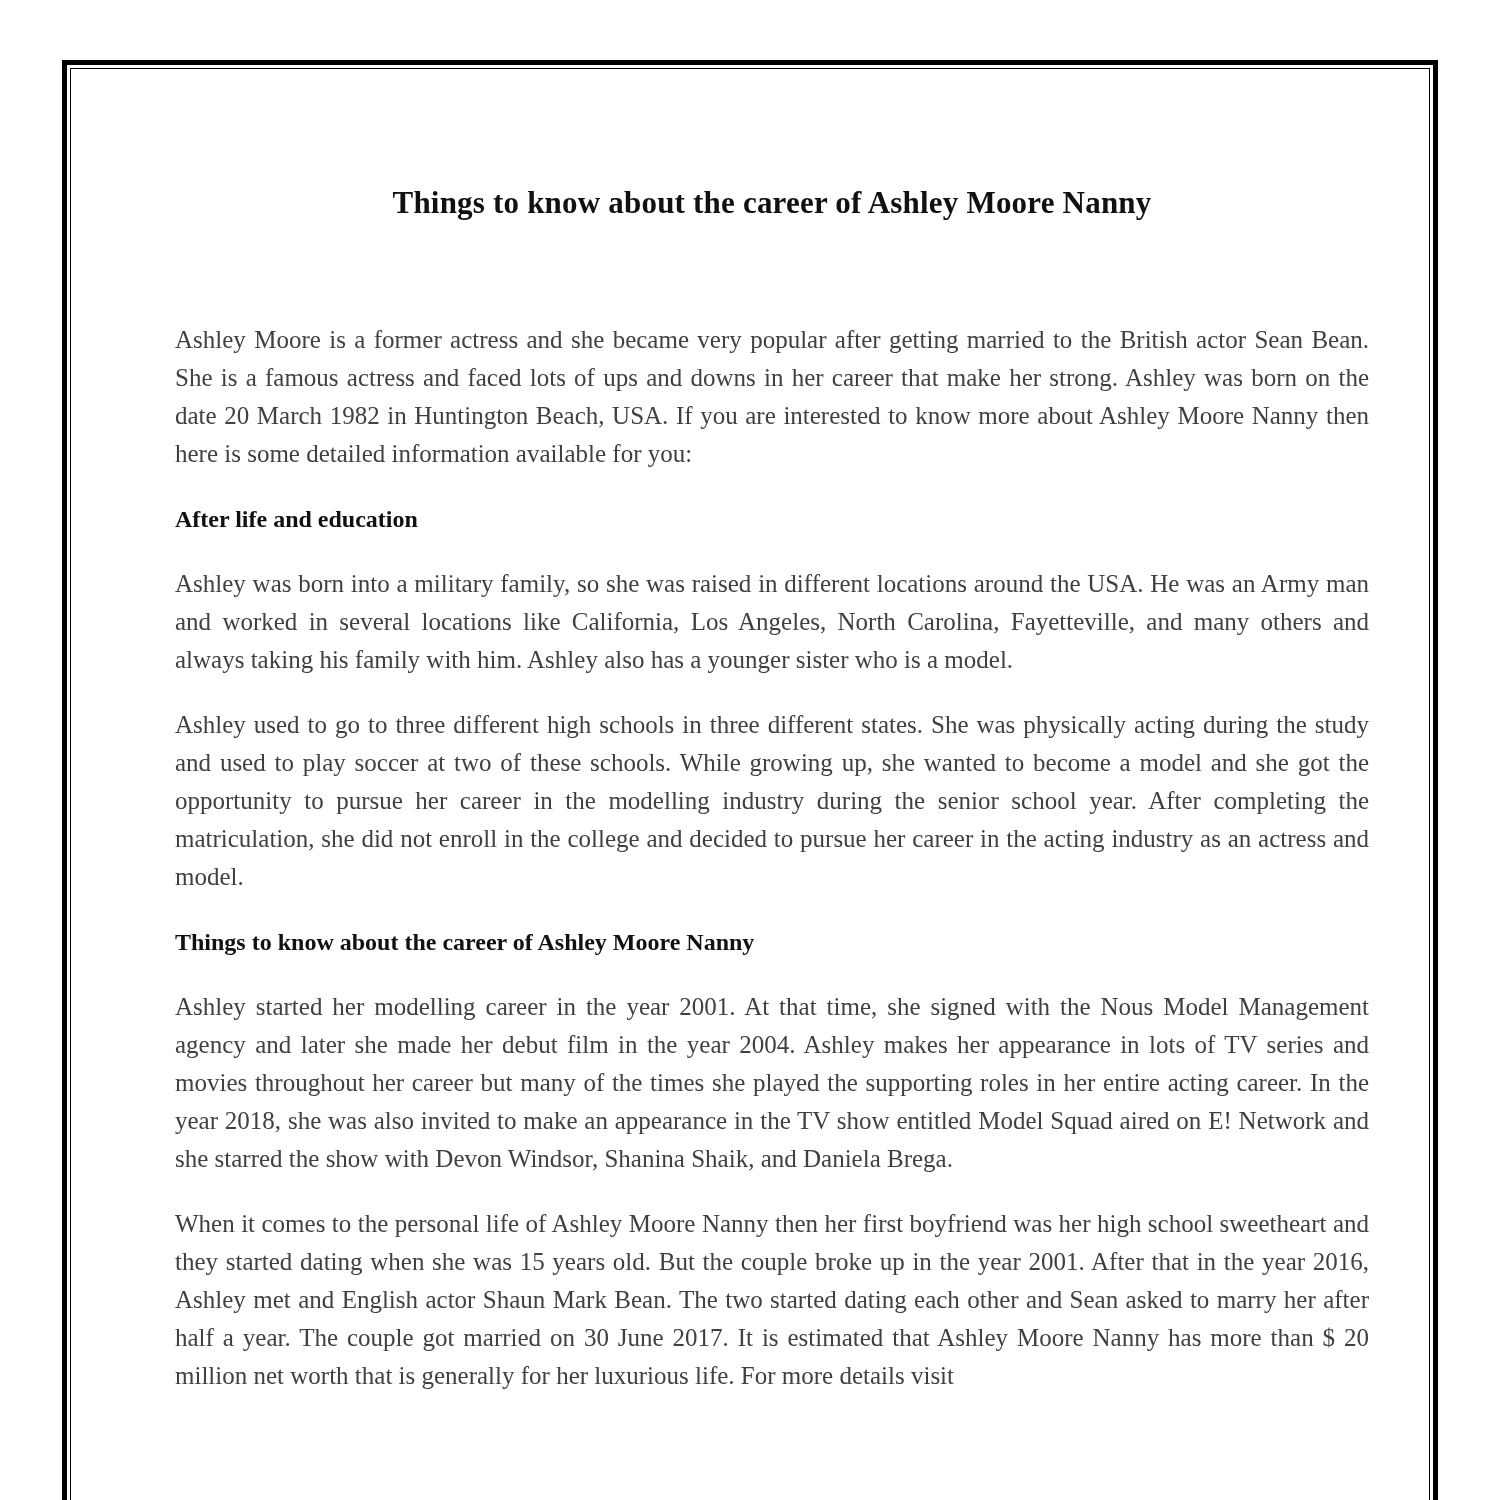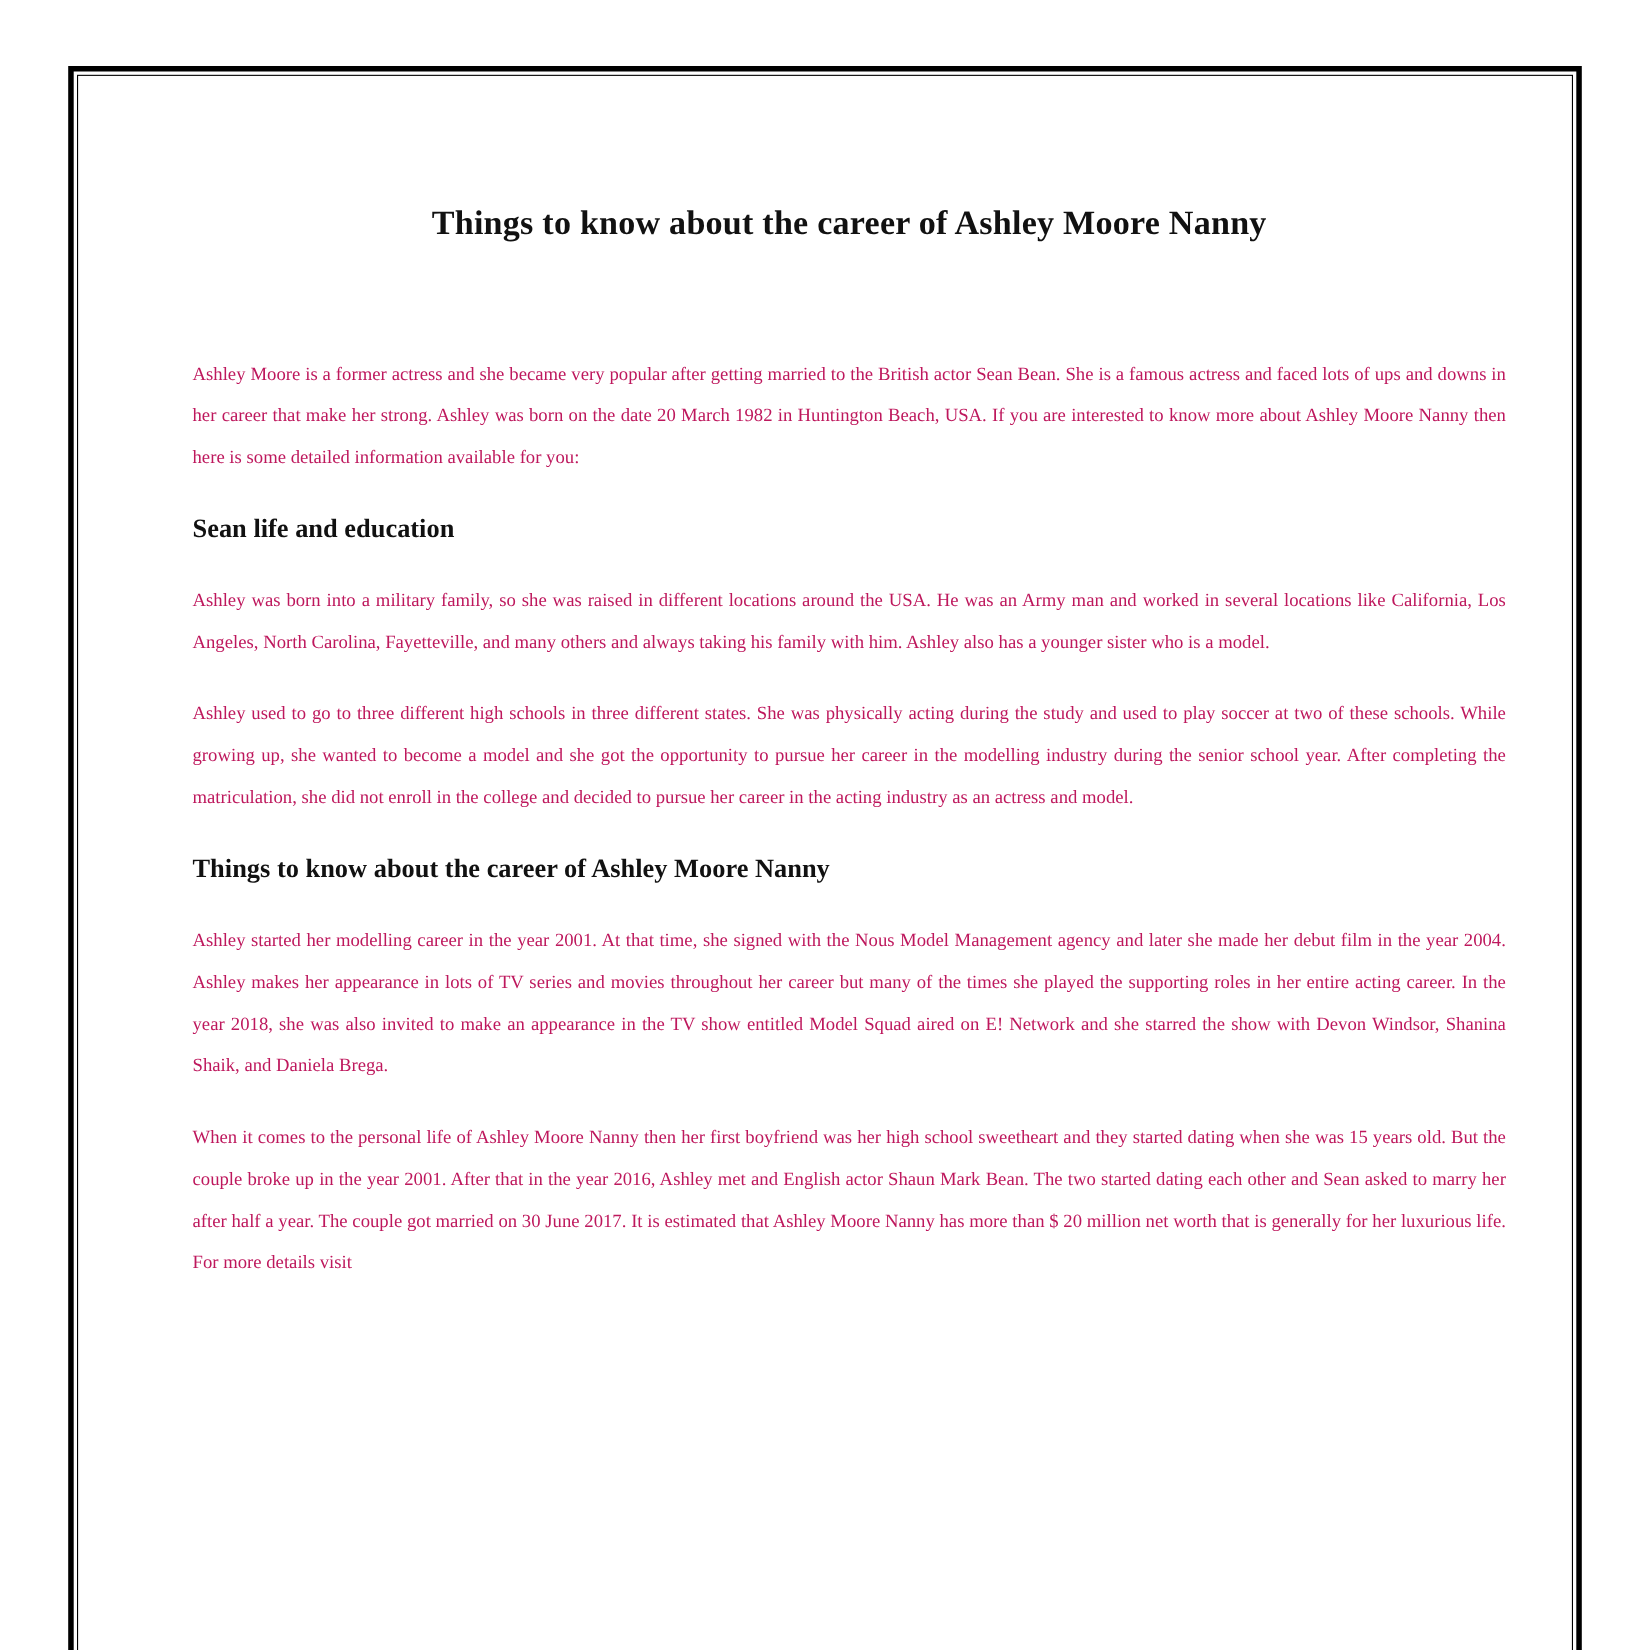--- a/index.html
+++ b/index.html
@@ -46,24 +46,24 @@
   .doc-title {
     margin: 0 0 100px 0;
     text-align: center;
     font-size: 31px;
     font-weight: bold;
     color: #111111;
     letter-spacing: 0.2px;
   }
   .doc-paragraph {
     margin: 0 0 27px 0;
-    font-size: 17px;
+    font-size: 25px;
     line-height: 38px;
     text-align: justify;
-    color: #be185d;
+    color: #404040;
   }
   .doc-heading {
     margin: 0 0 27px 0;
     font-size: 24px;
     line-height: 38px;
     font-weight: bold;
     text-align: left;
     color: #111111;
   }
   .bold {
@@ -73,21 +73,21 @@
 </head>
 <body>
 
 <div class="viewport">
   <div class="page-frame-outer">
     <div class="page-frame-inner"></div>
     <div class="page-content">
       <h1 class="doc-title">Things to know about the career of Ashley Moore Nanny</h1>
       <div>
           <p class="doc-paragraph"><span>Ashley Moore is a former actress and she became very popular after getting married to the British actor Sean Bean. She is a famous actress and faced lots of ups and downs in her career that make her strong. Ashley was born on the date 20 March 1982 in Huntington Beach, USA. If you are interested to know more about Ashley Moore Nanny then here is some detailed information available for you:</span></p>
-          <h2 class="doc-heading">Sean life and education</h2>
+          <h2 class="doc-heading">After life and education</h2>
           <p class="doc-paragraph"><span>Ashley was born into a military family, so she was raised in different locations around the USA. He was an Army man and worked in several locations like California, Los Angeles, North Carolina, Fayetteville, and many others and always taking his family with him. Ashley also has a younger sister who is a model.</span></p>
           <p class="doc-paragraph"><span>Ashley used to go to three different high schools in three different states. She was physically acting during the study and used to play soccer at two of these schools. While growing up, she wanted to become a model and she got the opportunity to pursue her career in the modelling industry during the senior school year. After completing the matriculation, she did not enroll in the college and decided to pursue her career in the acting industry as an actress and model.</span></p>
           <h2 class="doc-heading">Things to know about the career of Ashley Moore Nanny</h2>
           <p class="doc-paragraph"><span>Ashley started her modelling career in the year 2001. At that time, she signed with the Nous Model Management agency and later she made her debut film in the year 2004. Ashley makes her appearance in lots of TV series and movies throughout her career but many of the times she played the supporting roles in her entire acting career. In the year 2018, she was also invited to make an appearance in the TV show entitled Model Squad aired on E! Network and she starred the show with Devon Windsor, Shanina Shaik, and Daniela Brega.</span></p>
           <p class="doc-paragraph"><span>When it comes to the personal life of </span><span class="bold">Ashley Moore Nanny</span><span> then her first boyfriend was her high school sweetheart and they started dating when she was 15 years old. But the couple broke up in the year 2001. After that in the year 2016, Ashley met and English actor Shaun Mark Bean. The two started dating each other and Sean asked to marry her after half a year. The couple got married on 30 June 2017. It is estimated that Ashley Moore Nanny has more than $ 20 million net worth that is generally for her luxurious life. For more details visit</span></p>
         </div>
     </div>
   </div>
 </div>
 

